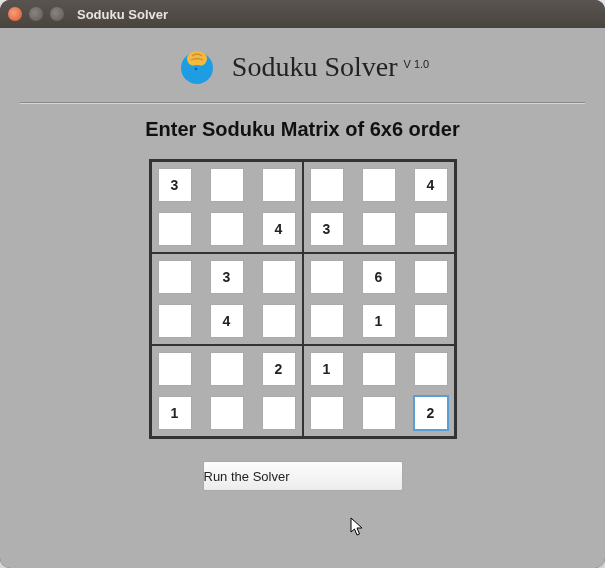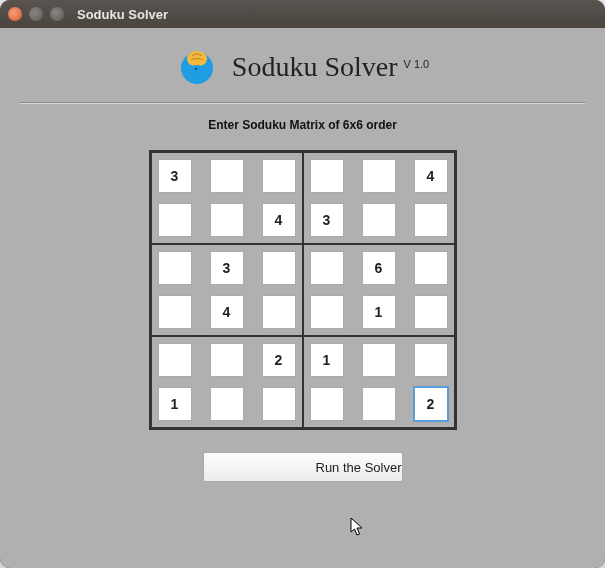--- a/index.html
+++ b/index.html
@@ -68,21 +68,21 @@
       width: 100%;
       height: 1px;
       background: #fff;
       box-shadow: 0 1px 0 #888 inset;
       border-top: 1px solid #888;
       border-bottom: 1px solid #d8d8d8;
       margin-bottom: 14px;
     }
 
     .instruction {
-      font-size: 12px;
+      font-size: 20px;
       font-weight: bold;
       color: #111;
       margin-bottom: 18px;
     }
 
     .grid-outer {
       display: grid;
       grid-template-columns: 1fr 1fr;
       grid-template-rows: repeat(3, 1fr);
       border: 2px solid #333;
@@ -119,21 +119,21 @@
       width: 200px;
       height: 30px;
       background: linear-gradient(to bottom, #fdfdfd, #ececec);
       border: 1px solid #aaa;
       border-radius: 2px;
       font-size: 13px;
       color: #222;
       cursor: pointer;
       display: flex;
       align-items: center;
-      justify-content: flex-end;
+      justify-content: flex-start;
     }
 
     .cursor {
       position: absolute;
       left: 350px;
       top: 517px;
       pointer-events: none;
     }
   </style>
 </head>

